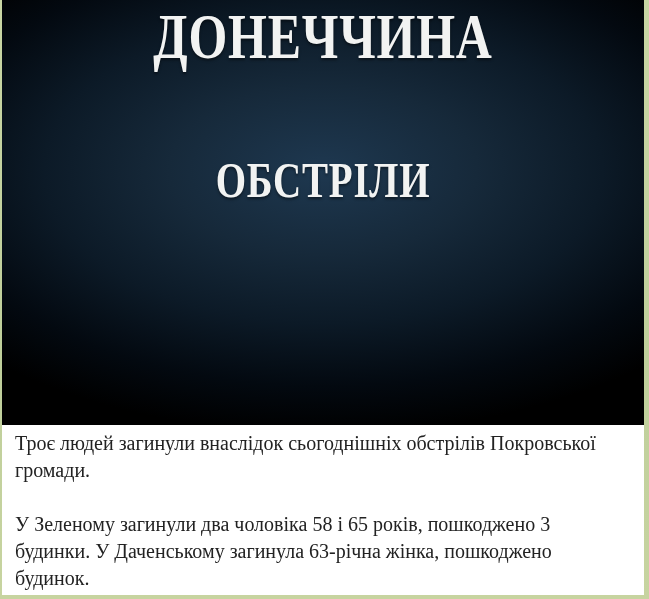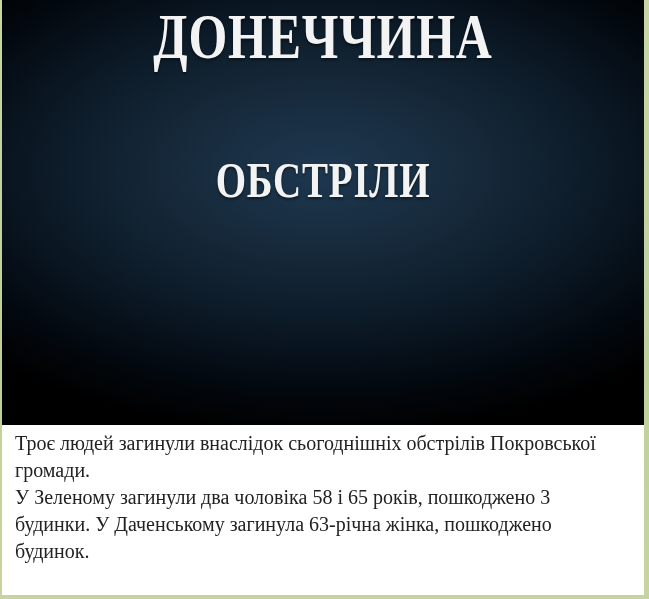--- a/index.html
+++ b/index.html
@@ -70,20 +70,21 @@
     padding: 5px 14px 0 13px;
     color: #222222;
     font-size: 20px;
     line-height: 27px;
   }
   .caption p {
     margin: 0;
     max-width: 585px;
   }
   .caption p + p {
+    margin-top: 27px;
   }
 </style>
 </head>
 <body>
 
 <div class="chat-bg"></div>
 
 <div class="message-bubble">
 
   <div class="photo">

